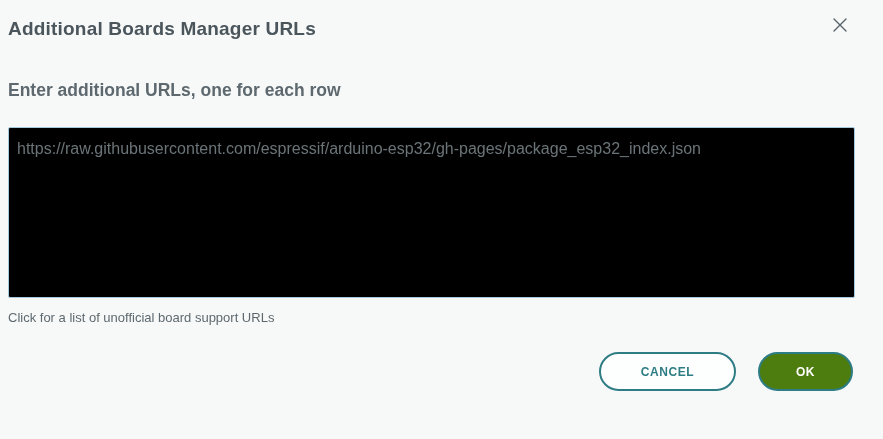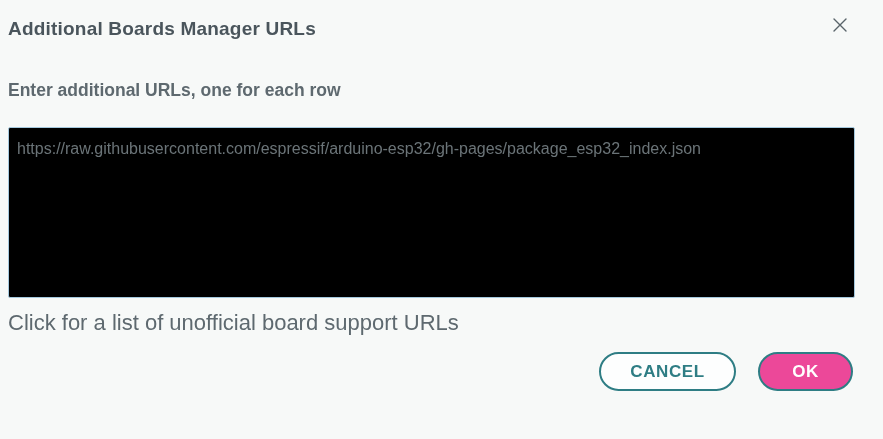--- a/index.html
+++ b/index.html
@@ -67,55 +67,55 @@
     color: #6b7478;
     resize: none;
     outline: none;
     white-space: pre;
     overflow: hidden;
   }
   .unofficial-link {
     position: absolute;
     left: 8px;
     top: 310px;
-    font-size: 22px;
+    font-size: 13px;
     font-weight: 400;
     color: #5e696f;
     cursor: pointer;
   }
   .footer {
     position: absolute;
     top: 352px;
     right: 30px;
     display: flex;
     align-items: center;
     gap: 22px;
   }
   .btn {
     height: 39px;
     border-radius: 20px;
     font-family: "Liberation Sans", sans-serif;
-    font-size: 17px;
+    font-size: 12px;
     font-weight: 700;
     letter-spacing: 0.6px;
     cursor: pointer;
     display: flex;
     align-items: center;
     justify-content: center;
     box-sizing: border-box;
   }
   .btn-cancel {
     width: 137px;
     background: #fdfefe;
     border: 2.5px solid #2e7d84;
     color: #2e7d84;
   }
   .btn-ok {
     width: 95px;
-    background: #ec4899;
+    background: #4d7c0f;
     border: 2.5px solid #2e7d84;
     color: #ffffff;
   }
 </style>
 </head>
 <body>
 
 <div class="dialog">
 
   <div class="dialog-title">Additional Boards Manager URLs</div>

